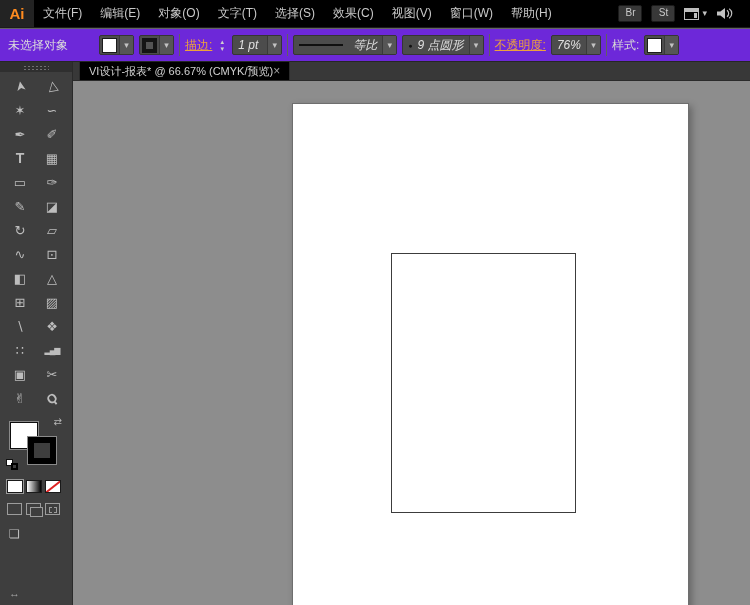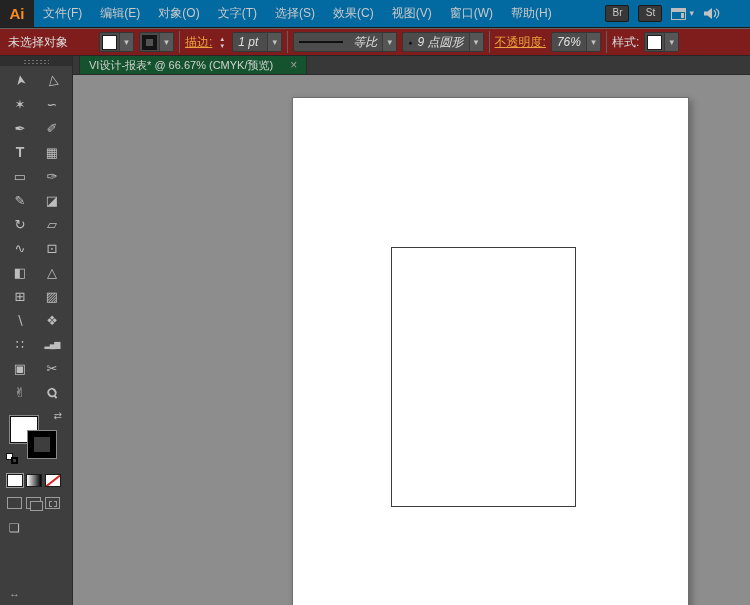--- a/index.html
+++ b/index.html
@@ -7,44 +7,44 @@
   body {
     font-family: "Liberation Sans", "DejaVu Sans", sans-serif;
     background: #8d8d8d;
     font-size: 12px;
     -webkit-font-smoothing: antialiased;
   }
   .app { width: 750px; height: 605px; display: flex; flex-direction: column; }
 
   
   .menubar {
-    height: 28px; background: #0369a1; color: #c9c9c9;
+    height: 28px; background: #000000; color: #c9c9c9;
     display: flex; align-items: stretch; flex: 0 0 auto;
     border-bottom: 1px solid #1c1c1c;
   }
   .logo {
     width: 34px; display: flex; align-items: center; justify-content: center;
     color: #ff8b1f; font-weight: bold; font-size: 15px; background: #232323;
   }
   .menus { display: flex; align-items: stretch; }
   .menu-item { padding: 0 9px; line-height: 27px; cursor: default; white-space: nowrap; }
-  .menubar-right { margin-left: auto; display: flex; align-items: center; gap: 9px; padding-right: 30px; }
+  .menubar-right { margin-left: auto; display: flex; align-items: center; gap: 9px; padding-right: 17px; }
   .mini-btn {
     background: #383838; border: 1px solid #1b1b1b; color: #c9c9c9;
     font-size: 10px; width: 24px; height: 17px; border-radius: 2px; line-height: 14px; text-align: center;
   }
   .workspace { display: flex; align-items: center; gap: 3px; }
   .ws-icon { width: 15px; height: 12px; border: 1px solid #bdbdbd; position: relative; display: inline-block; }
   .ws-icon::before { content: ""; position: absolute; left: 0; right: 0; top: 0; height: 3px; background: #bdbdbd; }
   .ws-icon::after { content: ""; position: absolute; left: 9px; top: 4px; bottom: 1px; width: 3px; background: #bdbdbd; }
   .caret { font-size: 9px; color: #c2c2c2; line-height: 1; }
 
   
   .controlbar {
-    height: 28px; background: #7f1d1d; flex: 0 0 auto;
+    height: 34px; background: #6d28d9; flex: 0 0 auto;
     border-top: 1px solid #646464; border-bottom: 1px solid #262626;
     display: flex; align-items: center; gap: 5px; padding: 0 8px;
     color: #dcdcdc; white-space: nowrap; overflow: hidden;
   }
   .cb-sel { width: 86px; flex: 0 0 auto; }
   .cb-link { color: #eda33c; text-decoration: underline; cursor: pointer; }
   .cb-label { color: #d6d6d6; }
   .combo {
     display: flex; align-items: center; height: 20px;
     background: #4c4c4c; border: 1px solid #353535; border-radius: 2px;
@@ -125,22 +125,22 @@
   .screen-row { padding: 12px 0 0 9px; color: #bdbdbd; font-size: 12px; flex: 0 0 auto; }
   .toolbar-bottom { margin-top: auto; padding: 0 0 6px 9px; color: #a8a8a8; font-size: 11px; }
 
   
   .workarea { flex: 1 1 auto; display: flex; flex-direction: column; min-width: 0; }
   .tabbar {
     height: 19px; background: #383838; flex: 0 0 auto;
     display: flex; align-items: stretch; border-bottom: 1px solid #2b2b2b;
   }
   .tab {
-    margin-left: 6px; display: flex; align-items: center; gap: 17px;
-    padding: 0 9px; background: #14532d; color: #d2d2d2; font-size: 11px;
+    margin-left: 6px; display: flex; align-items: center; gap: 0;
+    padding: 0 9px; background: #000000; color: #d2d2d2; font-size: 11px;
     border-left: 1px solid #2b2b2b; border-right: 1px solid #2b2b2b; cursor: pointer;
     white-space: nowrap;
   }
   .tab-close { color: #9f9f9f; font-size: 12px; cursor: pointer; line-height: 1; }
 
   .canvas { flex: 1 1 auto; position: relative; background: #8d8d8d; overflow: hidden; }
   .artboard {
     position: absolute; left: 219px; top: 22px; width: 397px; height: 520px;
     background: #ffffff; border: 1px solid #6e6e6e;
     box-shadow: 3px 3px 7px rgba(0,0,0,0.28);

